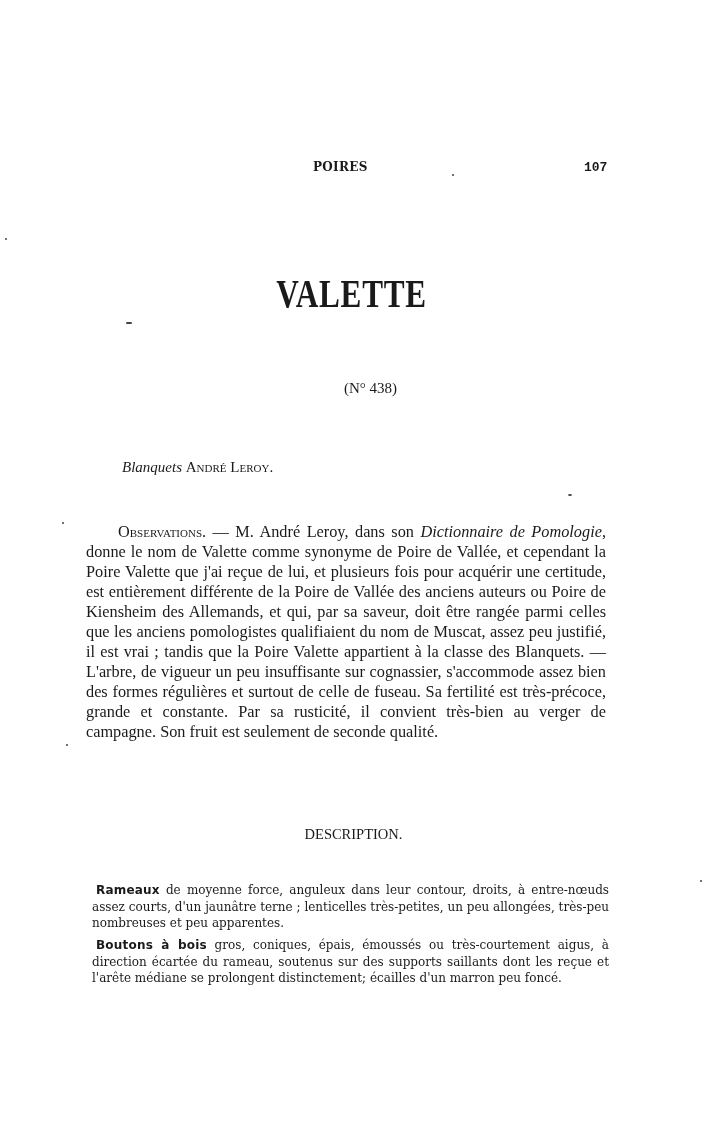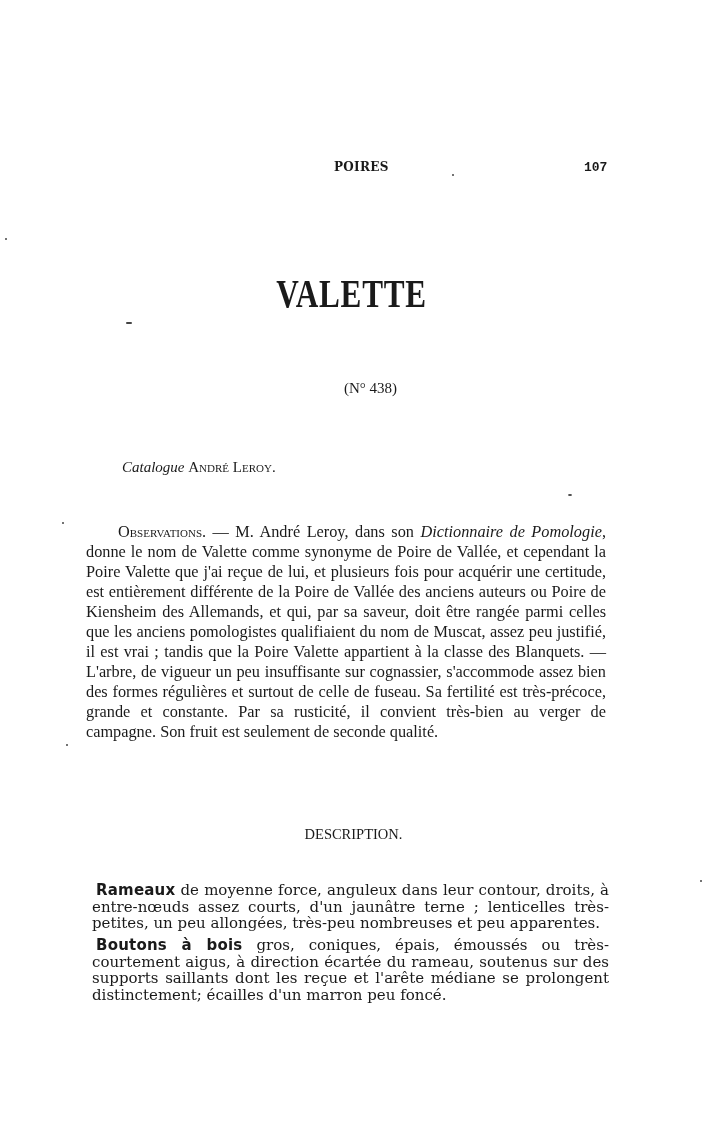--- a/index.html
+++ b/index.html
@@ -1,44 +1,44 @@
 <!DOCTYPE html>
 <html><head>
 <meta charset="utf-8">
 <style>
   html, body { margin: 0; padding: 0; background: #ffffff; }
   body { width: 707px; height: 1146px; position: relative; overflow: hidden; color: #1a1a1a; font-family: "Liberation Serif", serif; }
   .abs { position: absolute; }
-  .running-head { left: 313px; top: 160px; font-family: "DejaVu Serif", serif; font-weight: bold; font-size: 12px; letter-spacing: 0.3px; margin-left: 21px; }
+  .running-head { left: 313px; top: 160px; font-family: "DejaVu Serif", serif; font-weight: bold; font-size: 12px; letter-spacing: 0.3px; }
   .page-num { left: 584px; top: 160px; font-family: Liberation Mono, monospace; font-weight: bold; font-size: 13px; }
   .title { left: 0; width: 707px; top: 270px; text-align: center; font-family: "Liberation Serif", serif; font-weight: bold; font-size: 40px; letter-spacing: 1px; transform: scaleX(0.78); transform-origin: 345px 0; }
   .number { left: 0; width: 707px; top: 380px; text-align: center; font-size: 15px; padding-left: 34px; box-sizing: border-box; }
   .source { left: 122px; top: 459px; font-size: 15px; }
   .source i { font-style: italic; }
   .source .sc { font-variant: small-caps; }
   .obs { left: 86px; top: 522px; width: 520px; font-size: 16.3px; line-height: 20px; text-align: justify; text-indent: 32px; }
   .obs .sc { font-variant: small-caps; }
   .obs i { font-style: italic; }
   .desc-head { left: 0; width: 707px; top: 826px; text-align: center; font-size: 14.5px; box-sizing: border-box; }
-  .para { left: 92px; width: 517px; font-family: "DejaVu Serif", serif; font-size: 15px; line-height: 16.5px; text-align: justify; text-indent: 4px; }
+  .para { left: 92px; width: 517px; font-family: "DejaVu Serif", serif; font-size: 12px; line-height: 16.5px; text-align: justify; text-indent: 4px; }
   .para b { font-family: "DejaVu Sans", sans-serif; font-weight: 900; letter-spacing: 0.2px; }
   .p1 { top: 882px; }
   .p2 { top: 937px; }
   .speck { position: absolute; background: #444; border-radius: 50%; }
 </style>
 </head>
 <body>
 
 <div class="abs running-head">POIRES</div>
 <div class="abs page-num">107</div>
 
 <div class="abs title">VALETTE</div>
 <div class="abs number">(N° 438)</div>
 
-<div class="abs source"><i>Catalogue</i> <span class="sc">André Leroy.</span></div>
+<div class="abs source"><i>Blanquets</i> <span class="sc">André Leroy.</span></div>
 
 <div class="abs obs"><span class="sc">Observations. — </span><span>M. André Leroy, dans son </span><i>Dictionnaire de Pomologie</i><span>, donne le nom de Valette comme synonyme de Poire de Vallée, et cependant la Poire Valette que j'ai reçue de lui, et plusieurs fois pour acquérir une certitude, est entièrement différente de la Poire de Vallée des anciens auteurs ou Poire de Kiensheim des Allemands, et qui, par sa saveur, doit être rangée parmi celles que les anciens pomologistes qualifiaient du nom de Muscat, assez peu justifié, il est vrai ; tandis que la Poire Valette appartient à la classe des Blanquets. — L'arbre, de vigueur un peu insuffisante sur cognassier, s'accommode assez bien des formes régulières et surtout de celle de fuseau. Sa fertilité est très-précoce, grande et constante. Par sa rusticité, il convient très-bien au verger de campagne. Son fruit est seulement de seconde qualité.</span></div>
 
 <div class="abs desc-head">DESCRIPTION.</div>
 
 <div class="abs para p1"><b>Rameaux</b><span> de moyenne force, anguleux dans leur contour, droits, à entre-nœuds assez courts, d'un jaunâtre terne ; lenticelles très-petites, un peu allongées, très-peu nombreuses et peu apparentes.</span></div>
 
 <div class="abs para p2"><b>Boutons à bois</b><span> gros, coniques, épais, émoussés ou très-courtement aigus, à direction écartée du rameau, soutenus sur des supports saillants dont les reçue et l'arête médiane se prolongent distinctement; écailles d'un marron peu foncé.</span></div>
 
 <div class="speck" style="left:5px;top:238px;width:2px;height:2px;"></div>

